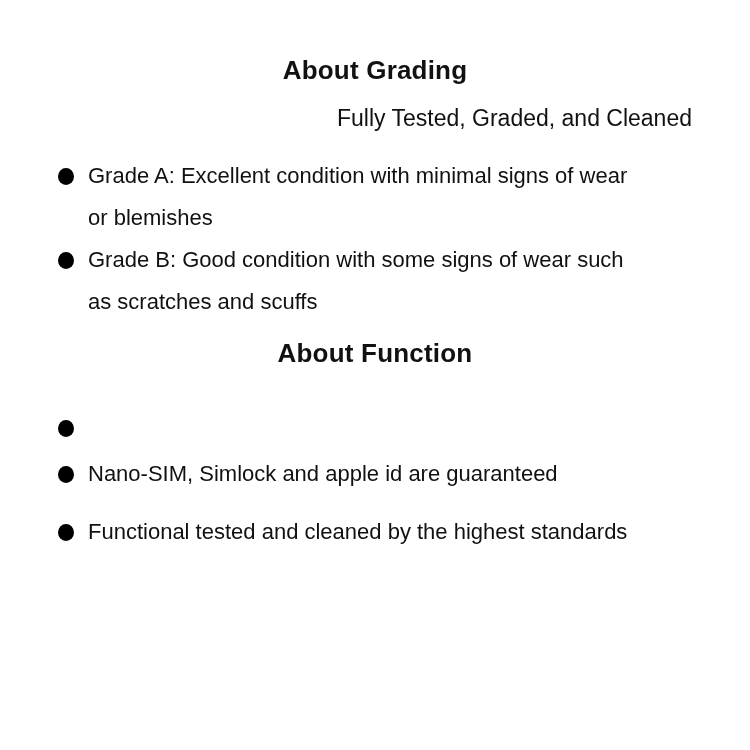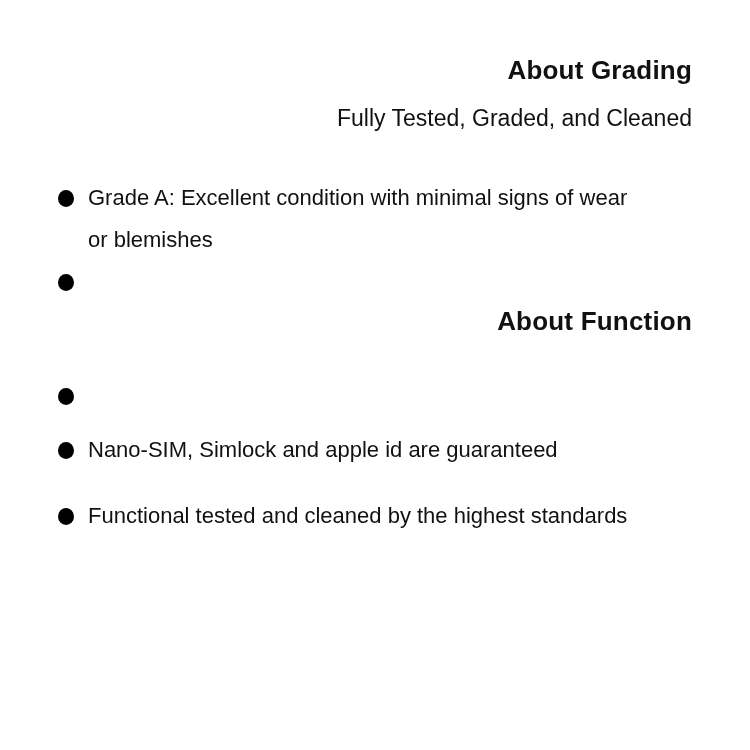--- a/index.html
+++ b/index.html
@@ -12,33 +12,33 @@
   }
   .page {
     width: 750px;
     height: 750px;
     padding: 54px 58px 0 58px;
   }
   .section-title {
     font-size: 26px;
     font-weight: 700;
     line-height: 32px;
-    text-align: right;
+    text-align: center;
     letter-spacing: 0.2px;
   }
   .section-subtitle {
     font-size: 23px;
     font-weight: 400;
     line-height: 30px;
     text-align: right;
     margin-top: 17px;
   }
   .bullet-list {
     list-style: none;
-    margin-top: 44px;
+    margin-top: 22px;
   }
   .bullet-list li {
     display: flex;
     align-items: flex-start;
     font-size: 22px;
     line-height: 42px;
   }
   .bullet {
     flex: 0 0 auto;
     width: 16px;
@@ -47,37 +47,38 @@
     background: #000000;
     margin-top: 13px;
     margin-right: 14px;
   }
   .li-text {
     max-width: 545px;
   }
   .grading-list li + li { margin-top: 0px; }
   .function-title { margin-top: 14px; }
   .function-list { margin-top: 38px; }
-  .function-list li + li { margin-top: 24px; }
+  .function-list li + li { margin-top: 16px; }
 </style>
 </head>
 <body>
 
 <div class="page">
 
   <div class="section">
     <h1 class="section-title">About Grading</h1>
     <div class="section-subtitle">Fully Tested, Graded, and Cleaned</div>
     <ul class="bullet-list grading-list">
       <li>
         <span class="bullet"></span>
         <span class="li-text">Grade A: Excellent condition with minimal signs of wear or blemishes</span>
       </li>
       <li>
         <span class="bullet"></span>
+        <span class="li-text">Grade B: Good condition with some signs of wear such as scratches and scuffs</span>
       </li>
     </ul>
   </div>
 
   <div class="section">
     <h1 class="section-title function-title">About Function</h1>
     <ul class="bullet-list function-list">
       <li>
         <span class="bullet"></span>
       </li>

